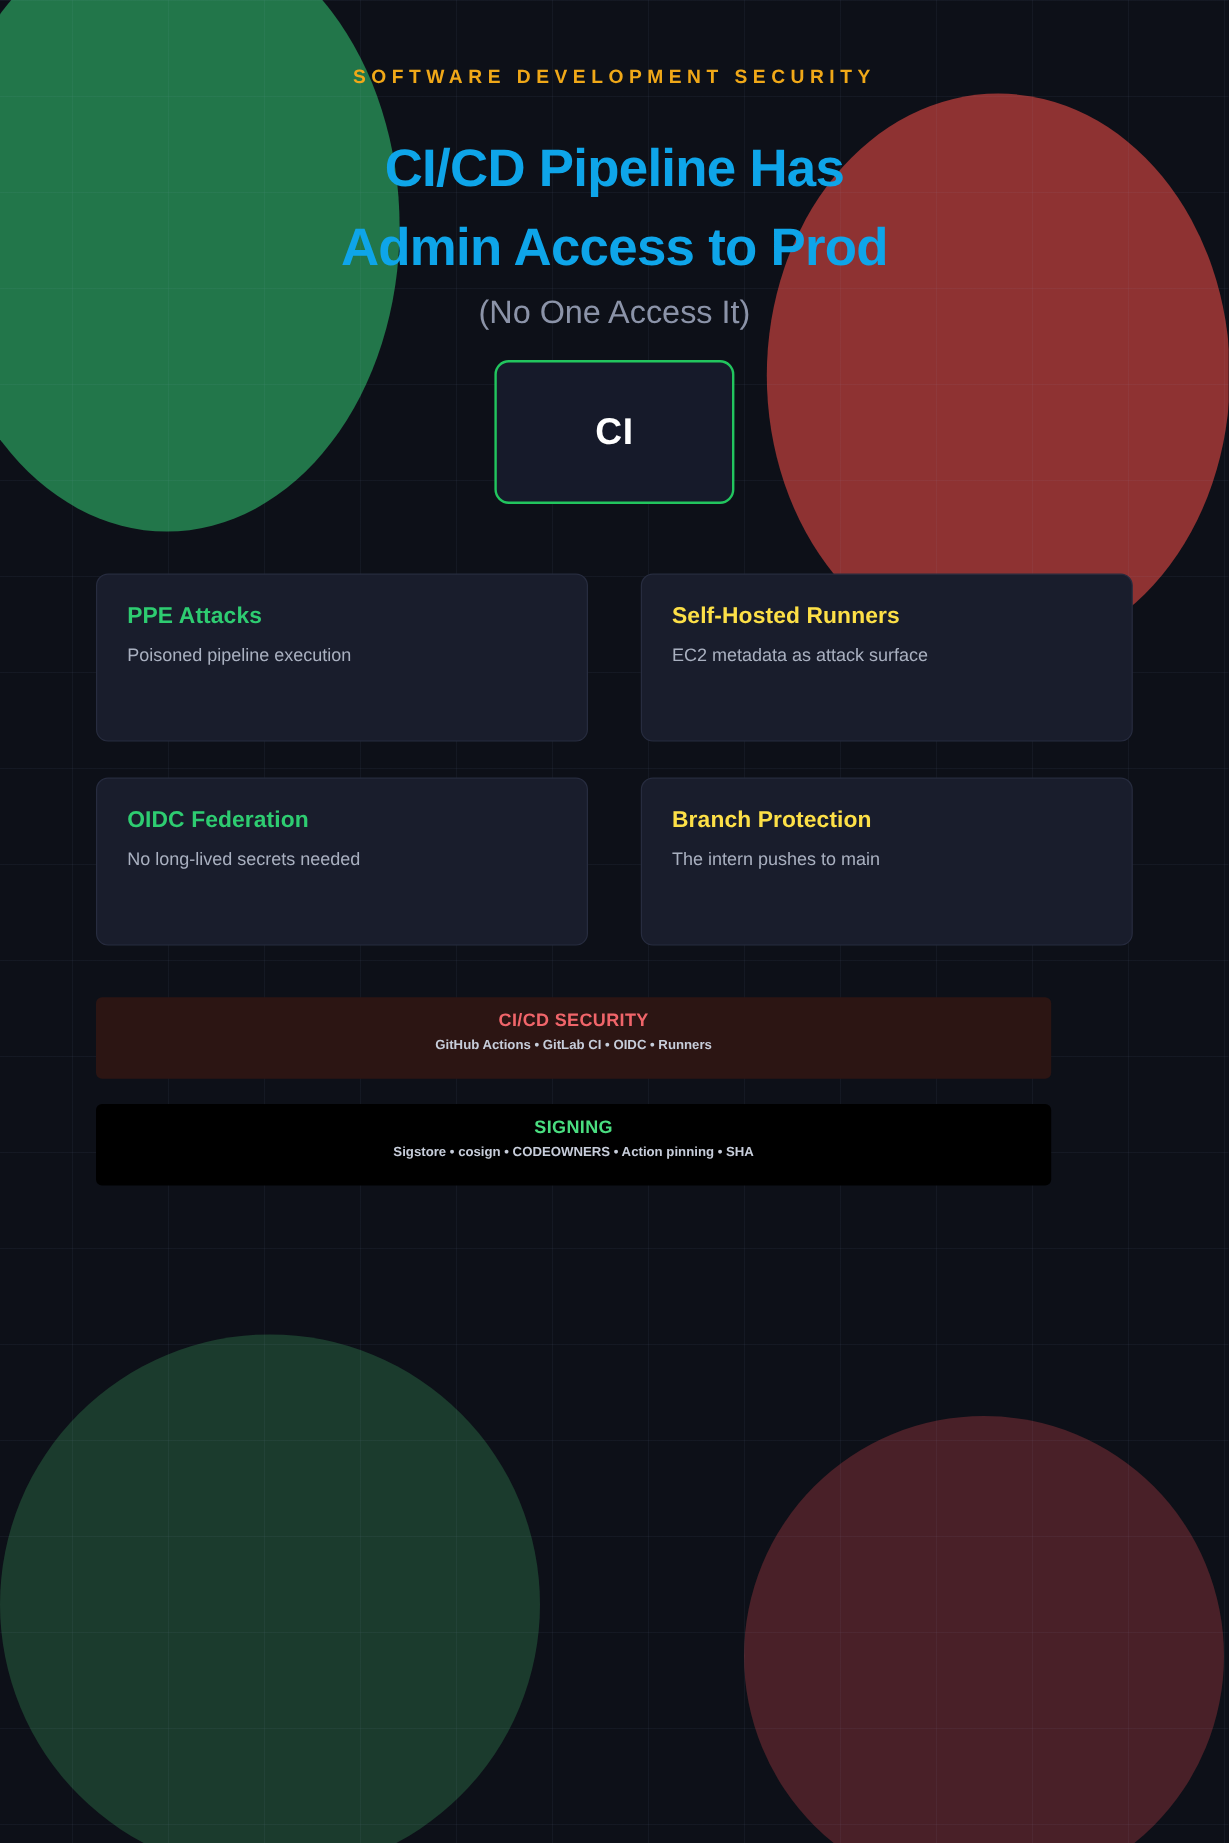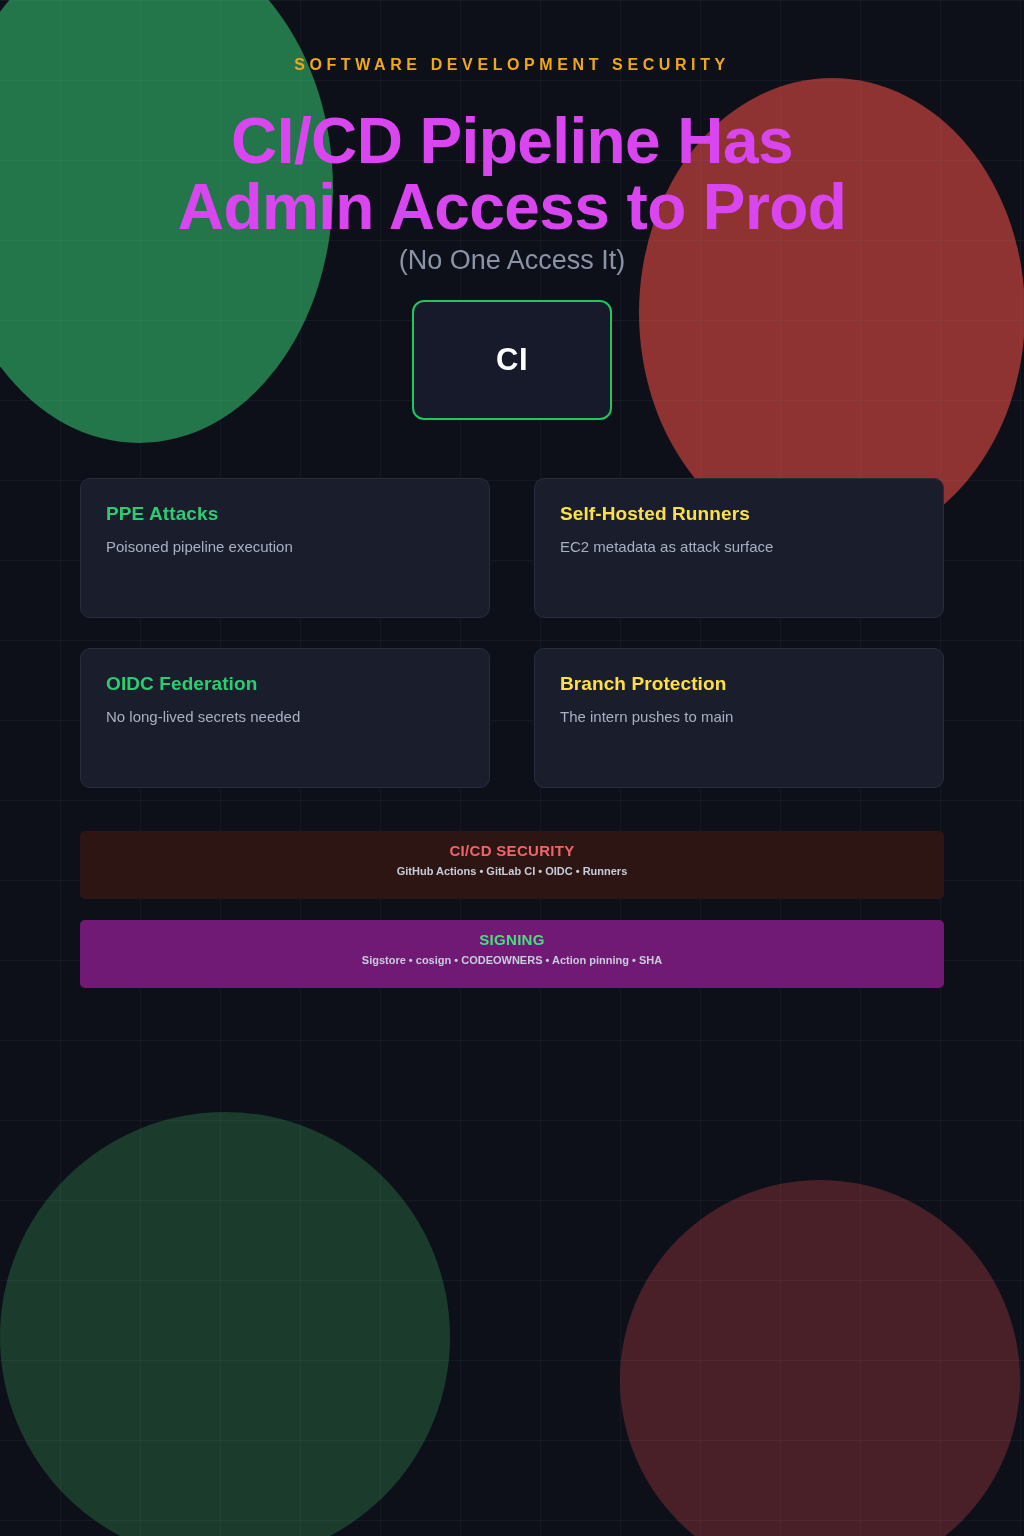--- a/index.html
+++ b/index.html
@@ -84,22 +84,22 @@
     font-size:16px;
     font-weight:bold;
     letter-spacing:4.6px;
   }
 
   .headline {
     position:absolute;
     top:108px;
     left:0; right:0;
     text-align:center;
-    color:#d946ef;
-    font-size:64px;
+    color:#0ea5e9;
+    font-size:44px;
     font-weight:bold;
     line-height:66px;
     letter-spacing:-0.6px;
   }
   .headline .l2 { display:block; }
 
   .subhead {
     position:absolute;
     top:245px;
     left:0; right:0;
@@ -159,33 +159,33 @@
   .card-sub {
     font-size:15px;
     color:#a9b0c0;
     font-weight:normal;
   }
 
   
   .banner {
     position:absolute;
     left:80px;
-    width:864px;
+    width:796px;
     height:68px;
     border-radius:5px;
     padding-top:11px;
     text-align:center;
   }
   .banner-red {
     top:831px;
     background:#2c1513;
   }
   .banner-green {
     top:920px;
-    background:#701a75;
+    background:#000000;
   }
   .banner-title {
     font-size:15px;
     font-weight:bold;
     letter-spacing:0.3px;
     margin-bottom:6px;
   }
   .banner-red .banner-title   { color:#f0656a; }
   .banner-green .banner-title { color:#4ade80; }
   .banner-items {

